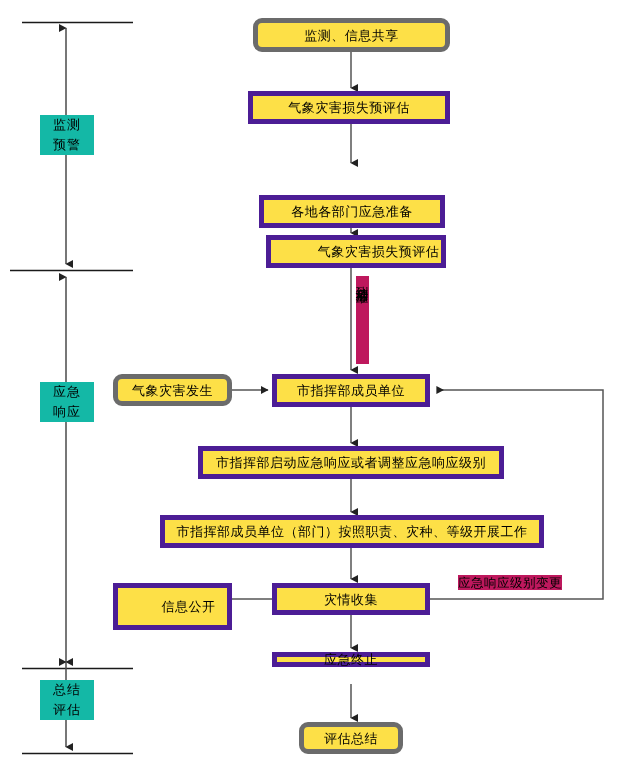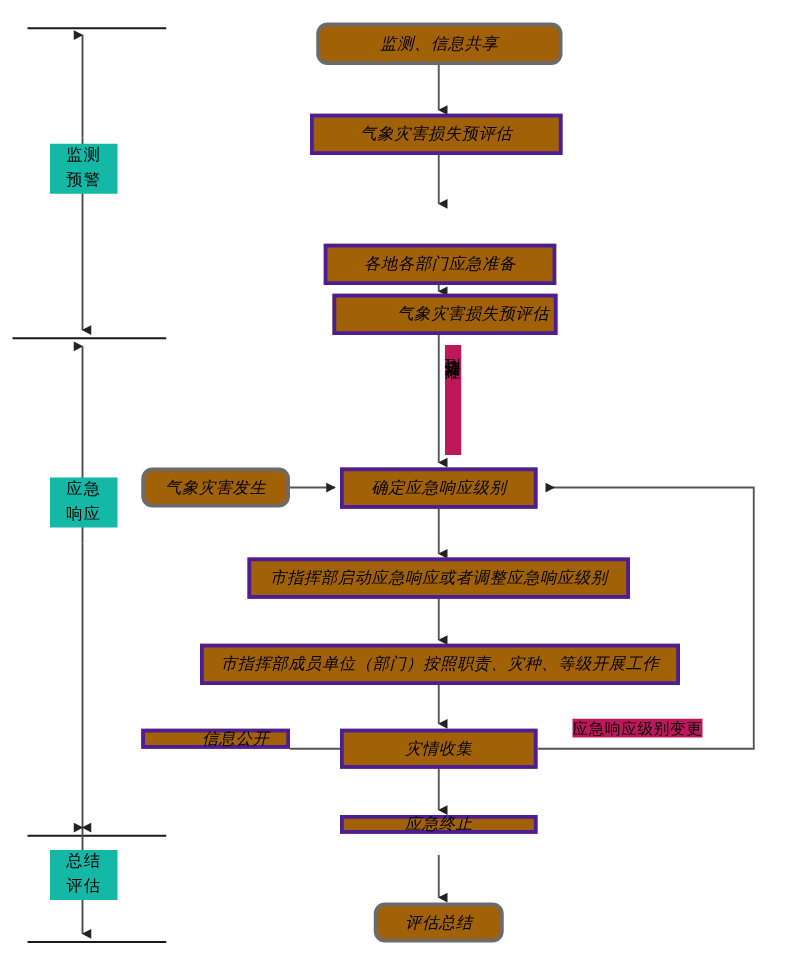--- a/index.html
+++ b/index.html
@@ -23,28 +23,27 @@
     position: absolute;
     left: 0; top: 0;
     width: 640px; height: 766px;
     pointer-events: none;
   }
   .node {
     position: absolute;
     display: flex;
     align-items: center;
     justify-content: center;
-    background: #a16207;
-    border: 3px solid #4c1d95;
+    background: #fde047;
+    border: 5px solid #4c1d95;
     font-size: 13px;
     letter-spacing: 0.5px;
     line-height: 1;
     white-space: nowrap;
     color: #000000;
-    font-style: italic;
   }
   .node.rounded {
     border-radius: 9px;
     border-color: #6b6b6b;
   }
   .node.wide { font-size: 13px; }
   .phase-label {
     position: absolute;
     text-align: center;
     font-size: 13px;
@@ -141,27 +140,27 @@
   <div class="node rounded" style="left:253px; top:18px; width:197px; height:34px;">监测、信息共享</div>
 
   <div class="node" style="left:248px; top:91px; width:202px; height:33px;">气象灾害损失预评估</div>
 
   <div class="node" style="left:259px; top:166px; width:186px; height:33px;margin-top:29px;">各地各部门应急准备</div>
 
   <div class="node" style="left:266px; top:235px; width:180px; height:33px;padding-left:45px;">气象灾害损失预评估</div>
 
   <div class="node rounded" style="left:113px; top:374px; width:119px; height:32px;">气象灾害发生</div>
 
-  <div class="node" style="left:272px; top:374px; width:158px; height:33px;">确定应急响应级别</div>
+  <div class="node" style="left:272px; top:374px; width:158px; height:33px;">市指挥部成员单位</div>
 
   <div class="node wide" style="left:198px; top:446px; width:306px; height:33px;">市指挥部启动应急响应或者调整应急响应级别</div>
 
   <div class="node wide" style="left:160px; top:515px; width:384px; height:33px;">市指挥部成员单位（部门）按照职责、灾种、等级开展工作</div>
 
-  <div class="node" style="left:113px; top:583px; width:119px; height:16px;padding-left:32px;">信息公开</div>
+  <div class="node" style="left:113px; top:583px; width:119px; height:47px;padding-left:32px;">信息公开</div>
 
   <div class="node" style="left:272px; top:583px; width:158px; height:32px;">灾情收集</div>
 
   <div class="node" style="left:272px; top:652px; width:158px; height:15px;">应急终止</div>
 
   <div class="node rounded" style="left:299px; top:722px; width:104px; height:32px;">评估总结</div>
 
   <div class="edge-label vertical" style="left:356px; top:276px; height:88px;">达到启动标准</div>
 
   <div class="edge-label" style="left:458px; top:575px;">应急响应级别变更</div>

